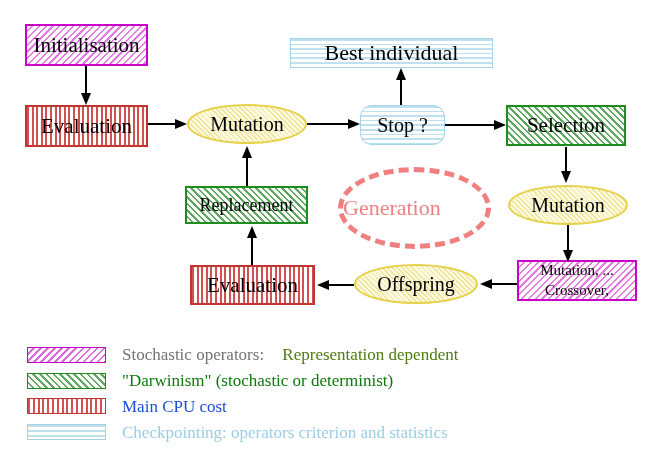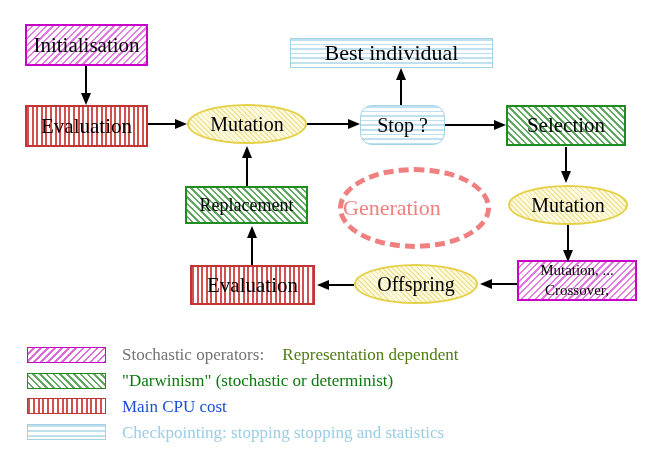--- a/index.html
+++ b/index.html
@@ -153,15 +153,15 @@
     <span class="t-gold" style="margin-left:14px;">Representation dependent</span>
   </div>
 
   <div class="legend-swatch sw-green" style="top:373px;"></div>
   <div class="legend-text t-green" style="top:371px;">"Darwinism" (stochastic or determinist)</div>
 
   <div class="legend-swatch sw-red" style="top:398px;"></div>
   <div class="legend-text t-red" style="top:397px;">Main CPU cost</div>
 
   <div class="legend-swatch sw-cyan" style="top:424px;"></div>
-  <div class="legend-text t-cyan" style="top:423px;">Checkpointing: stopping stopping and statistics</div>
+  <div class="legend-text t-cyan" style="top:423px;">Checkpointing: operators criterion and statistics</div>
 
 </div>
 
 </body></html>

